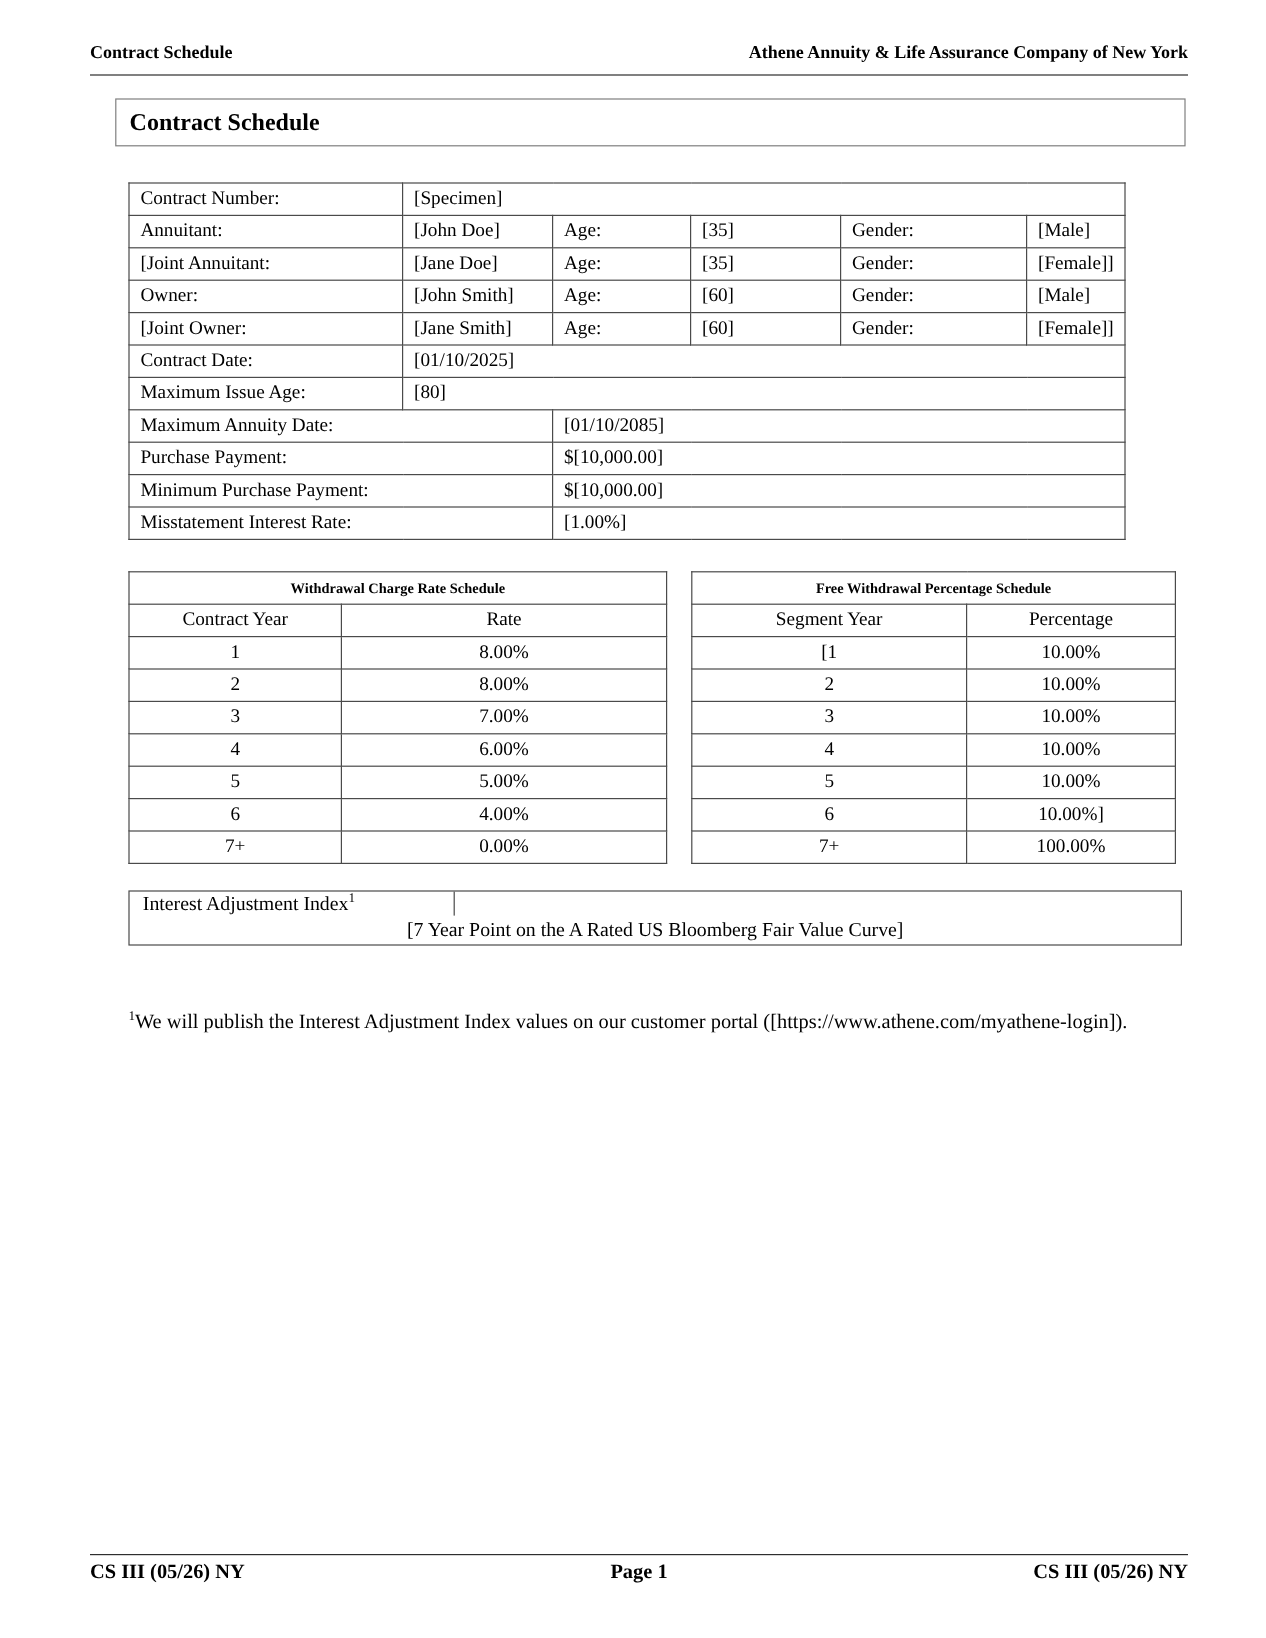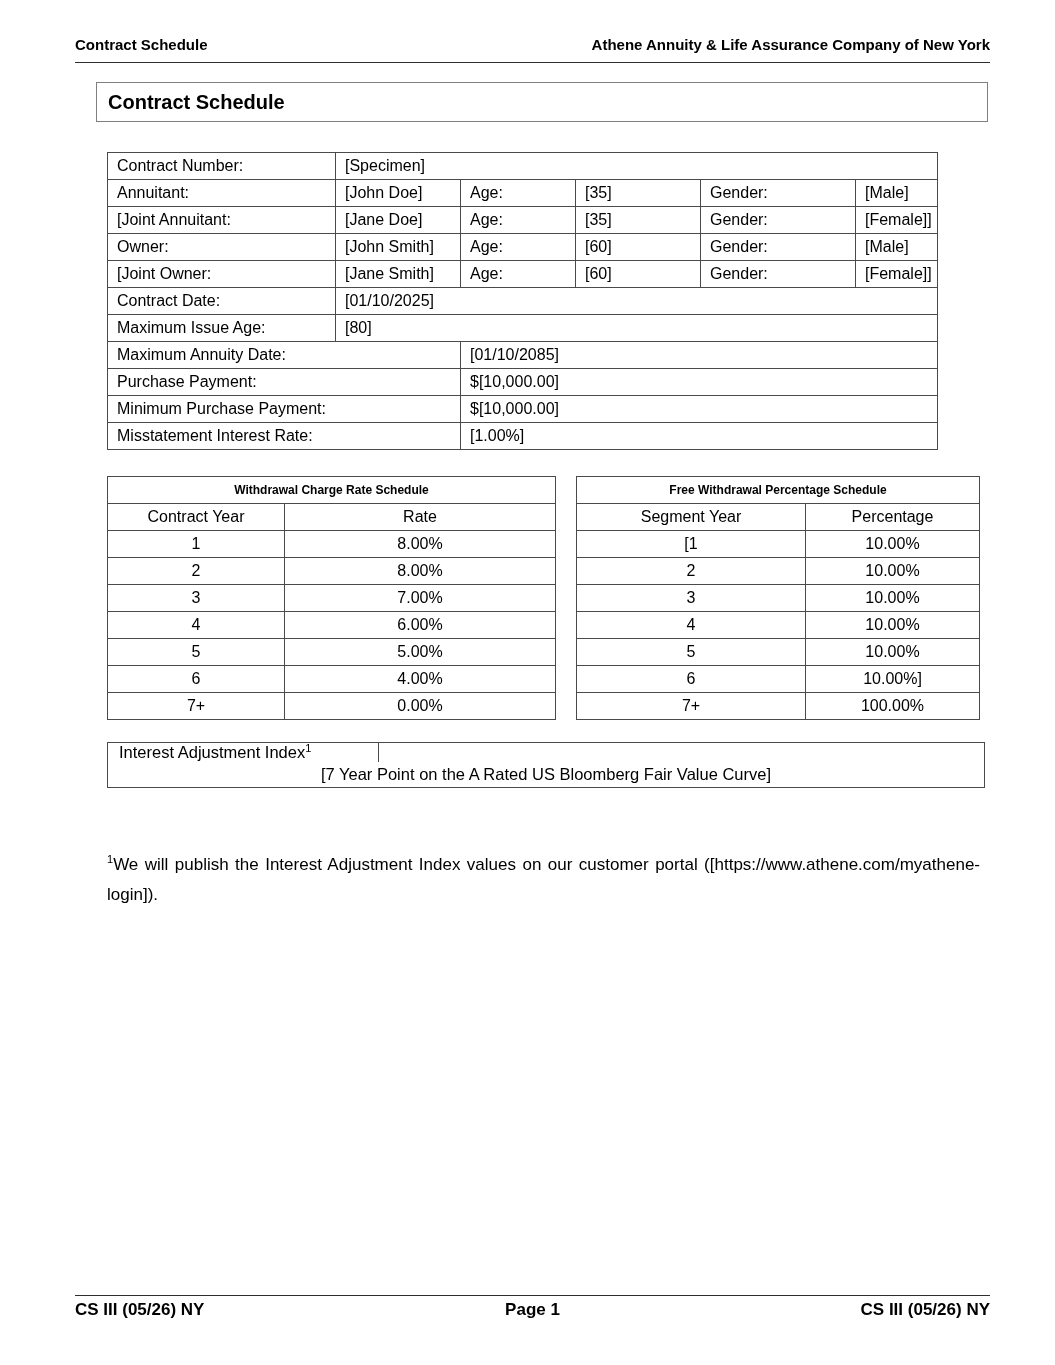--- a/index.html
+++ b/index.html
@@ -6,21 +6,21 @@
     margin: 0;
     padding: 0;
     background: #ffffff;
   }
   .page {
     position: relative;
     width: 1055px;
     height: 1365px;
     background: #ffffff;
     color: #000000;
-    font-family: Liberation Sans, sans-serif;
+    font-family: Liberation Serif, serif;
     overflow: hidden;
     box-sizing: border-box;
   }
   .content {
     padding: 0 65px 0 75px;
   }
   
   .page-header {
     padding-top: 36px;
     width: 915px;
@@ -115,21 +115,21 @@
     display: flex;
     align-items: center;
     justify-content: center;
   }
   sup {
     font-size: 11px;
     line-height: 0;
   }
   
   .footnote {
-    margin: 62px 0 0 32px;
+    margin: 49px 0 0 32px;
     width: 873px;
     font-size: 17px;
     line-height: 30px;
     text-align: justify;
   }
   
   .page-footer {
     position: absolute;
     top: 1295px;
     left: 75px;

